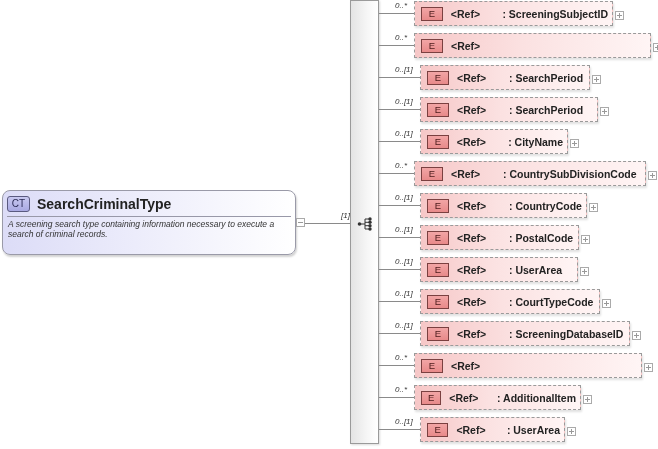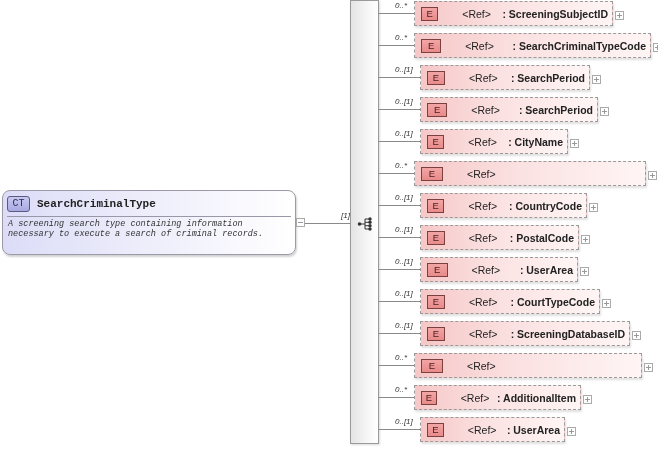--- a/index.html
+++ b/index.html
@@ -3,26 +3,26 @@
 <meta charset="utf-8">
 <style>
   html, body { margin:0; padding:0; background:#ffffff; }
   body { width:658px; height:449px; position:relative; overflow:hidden;
          font-family:"Liberation Sans", sans-serif; color:#1a1a1a; }
 
   
   .ct-box { position:absolute; left:2px; top:190px; width:294px; height:65px;
             border:1px solid #9a9aa8; border-radius:8px;
             background:linear-gradient(90deg,#dcdcf7 0%,#ececfb 45%,#ffffff 100%);
-            box-shadow:1px 2px 2px rgba(0,0,0,0.18); box-sizing:border-box;font-family:Liberation Mono, monospace; }
+            box-shadow:1px 2px 2px rgba(0,0,0,0.18); box-sizing:border-box; }
   .ct-header { position:absolute; left:4px; top:4px; height:18px; display:flex; align-items:center; }
   .ct-badge { width:21px; height:14px; border:1px solid #5a5a80; border-radius:3px;
               background:linear-gradient(180deg,#c8c8f0,#a9a9e2);
               font-size:10px; line-height:14px; text-align:center; color:#2b2b55; }
-  .ct-title { margin-left:7px; font-size:11px; font-weight:bold; color:#222; }
+  .ct-title { margin-left:7px; font-size:14px; font-weight:bold; color:#222; }
   .ct-sep { position:absolute; left:4px; right:4px; top:25px; border-top:1px solid #9898a8; }
   .ct-desc { position:absolute; left:5px; top:28px; right:8px; font-size:8.5px; font-style:italic;
              line-height:10px; color:#333; }
   .ct-toggle { position:absolute; left:296px; top:218px; width:9px; height:9px;
                border:1px solid #aaa; background:#fff; box-sizing:border-box; }
   .ct-toggle::after { content:""; position:absolute; left:1px; right:1px; top:3px; border-top:1px solid #999; }
 
   .hline { position:absolute; height:0; border-top:1px solid #8a8a8a; }
   .card { position:absolute; font-size:8px; font-style:italic; color:#333; }
 
@@ -35,21 +35,21 @@
 
   
   .el-box { position:absolute; height:25px; box-sizing:border-box;
             border:1px dashed #9a9a9a;
             background:linear-gradient(90deg,#f6c7c7 0%,#fbe1e1 45%,#fff5f5 100%);
             box-shadow:1px 2px 2px rgba(0,0,0,0.12);
             display:flex; align-items:center; font-size:10.5px; font-weight:bold; color:#222; }
   .el-badge { margin-left:6px; width:22px; height:14px; box-sizing:border-box;
               border:1px solid #7a4040; background:linear-gradient(180deg,#f2a5a5,#e88a8a);
               font-size:9.5px; font-weight:normal; text-align:center; line-height:12px; color:#4a1a1a; }
-  .el-ref { margin-left:24px; font-weight:normal; width:50px; }
+  .el-ref { margin-left:8px; font-weight:bold; width:50px; }
   .el-name { margin-left:2px; padding-right:4px; white-space:nowrap; }
   .plus { position:absolute; width:9px; height:9px; border:1px solid #aaa; background:#fff; box-sizing:border-box; }
   .plus::before { content:""; position:absolute; left:1px; right:1px; top:3px; border-top:1px solid #999; }
   .plus::after { content:""; position:absolute; top:1px; bottom:1px; left:3px; border-left:1px solid #999; }
 </style>
 </head>
 <body>
 
 <div class="ct-box">
   <div class="ct-header">
@@ -87,21 +87,20 @@
       <div class="el-badge">E</div>
       <span class="el-ref">&lt;Ref&gt;</span>
       <span class="el-name">: ScreeningSubjectID</span>
     </div>
     <div class="plus" style="left: 615px; top: 11px;"></div>
     <div class="hline" style="left: 379px; top: 45px; width: 35px;"></div>
     <div class="card" style="left: 395px; top: 33px;">0..*</div>
     <div class="el-box" style="left: 414px; top: 33px; width: 237px;">
       <div class="el-badge">E</div>
       <span class="el-ref">&lt;Ref&gt;</span>
-      <span class="el-name">: SearchCriminalTypeCode</span>
     </div>
     <div class="plus" style="left: 653px; top: 43px;"></div>
     <div class="hline" style="left: 379px; top: 77px; width: 41px;"></div>
     <div class="card" style="left: 395px; top: 65px;">0..[1]</div>
     <div class="el-box" style="left: 420px; top: 65px; width: 170px;">
       <div class="el-badge">E</div>
       <span class="el-ref">&lt;Ref&gt;</span>
       <span class="el-name">: SearchPeriod</span>
     </div>
     <div class="plus" style="left: 592px; top: 75px;"></div>
@@ -119,20 +118,21 @@
       <div class="el-badge">E</div>
       <span class="el-ref">&lt;Ref&gt;</span>
       <span class="el-name">: CityName</span>
     </div>
     <div class="plus" style="left: 570px; top: 139px;"></div>
     <div class="hline" style="left: 379px; top: 173px; width: 35px;"></div>
     <div class="card" style="left: 395px; top: 161px;">0..*</div>
     <div class="el-box" style="left: 414px; top: 161px; width: 232px;">
       <div class="el-badge">E</div>
       <span class="el-ref">&lt;Ref&gt;</span>
+      <span class="el-name">: CountrySubDivisionCode</span>
     </div>
     <div class="plus" style="left: 648px; top: 171px;"></div>
     <div class="hline" style="left: 379px; top: 205px; width: 41px;"></div>
     <div class="card" style="left: 395px; top: 193px;">0..[1]</div>
     <div class="el-box" style="left: 420px; top: 193px; width: 167px;">
       <div class="el-badge">E</div>
       <span class="el-ref">&lt;Ref&gt;</span>
       <span class="el-name">: CountryCode</span>
     </div>
     <div class="plus" style="left: 589px; top: 203px;"></div>

